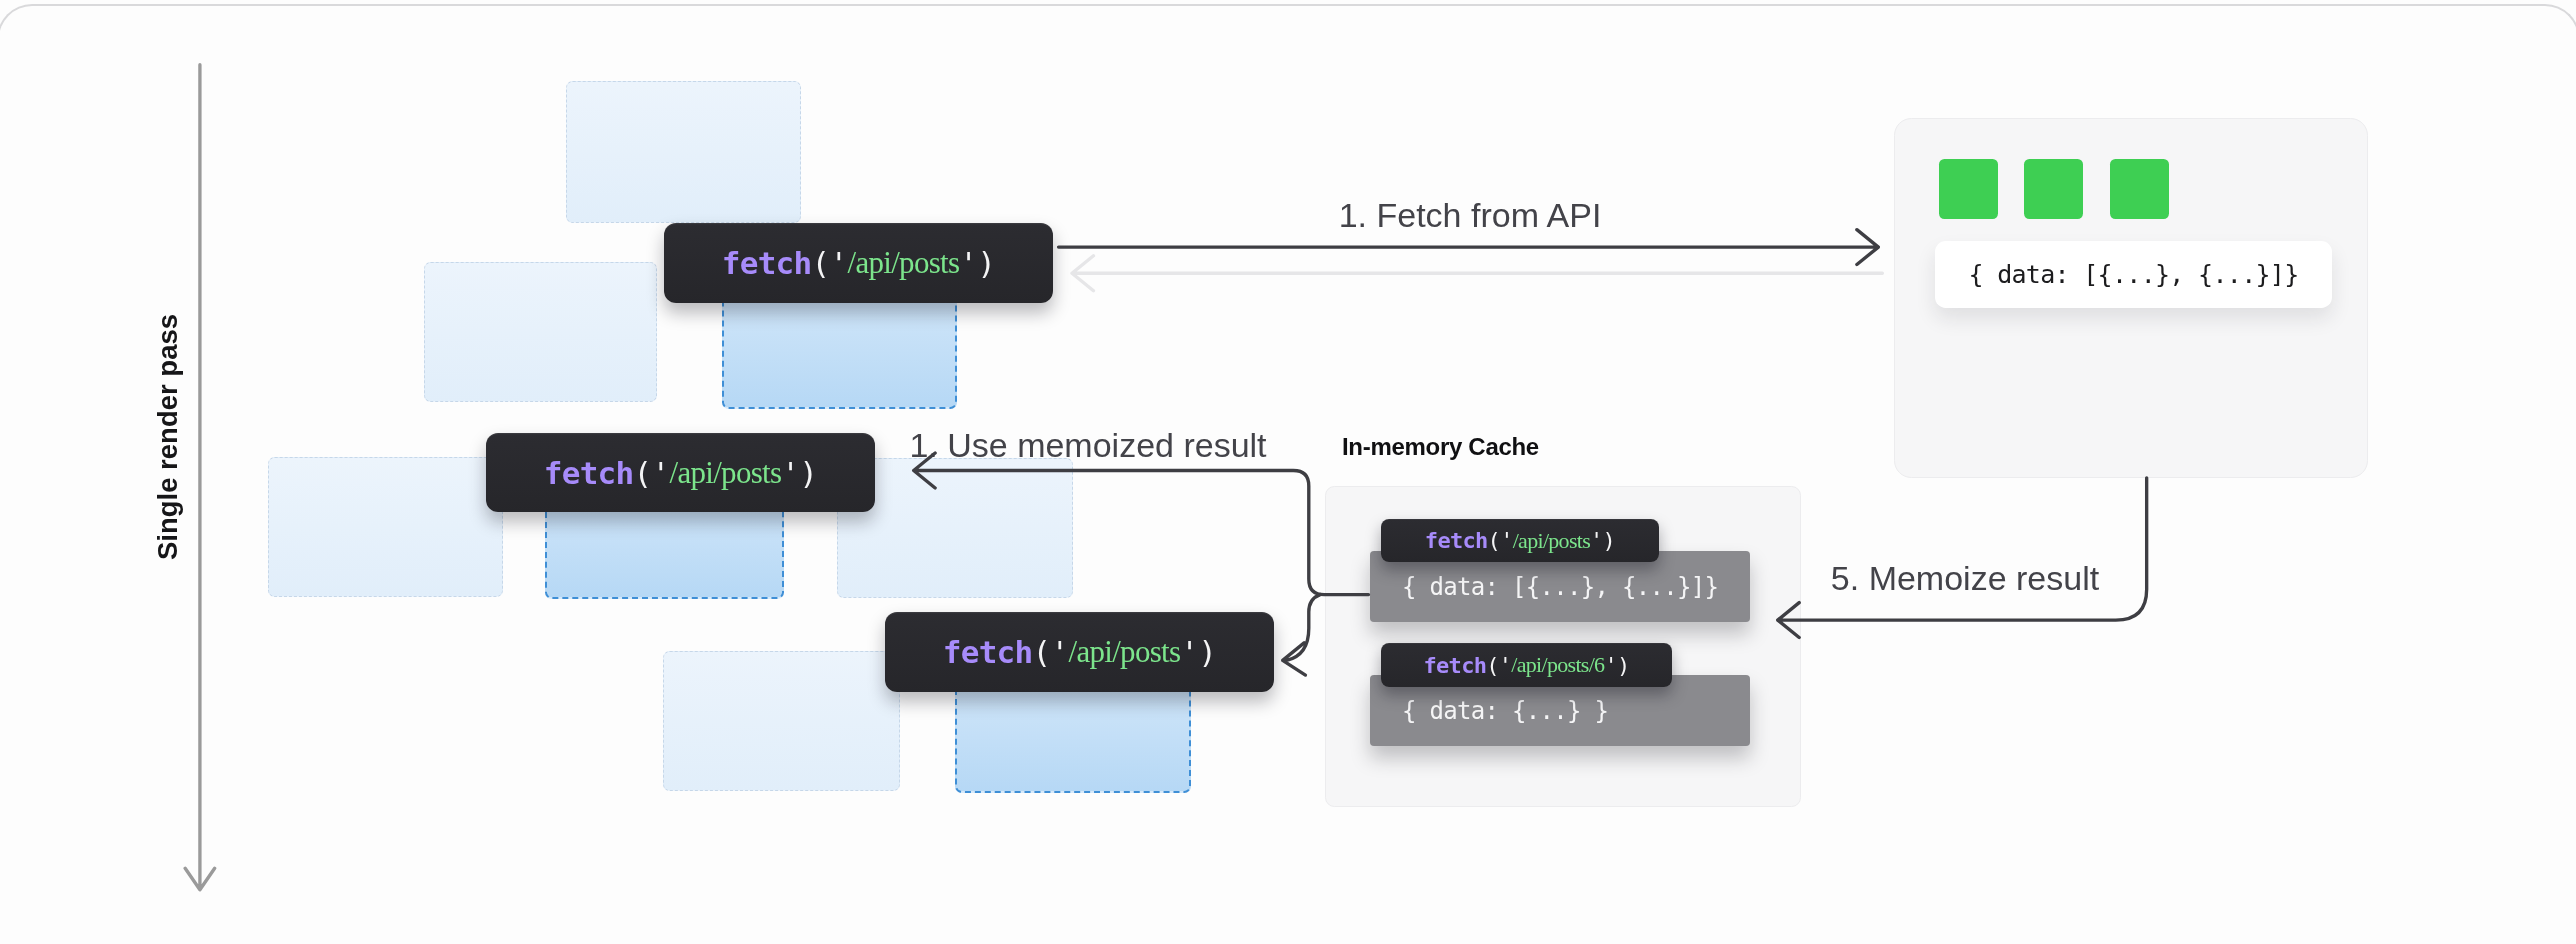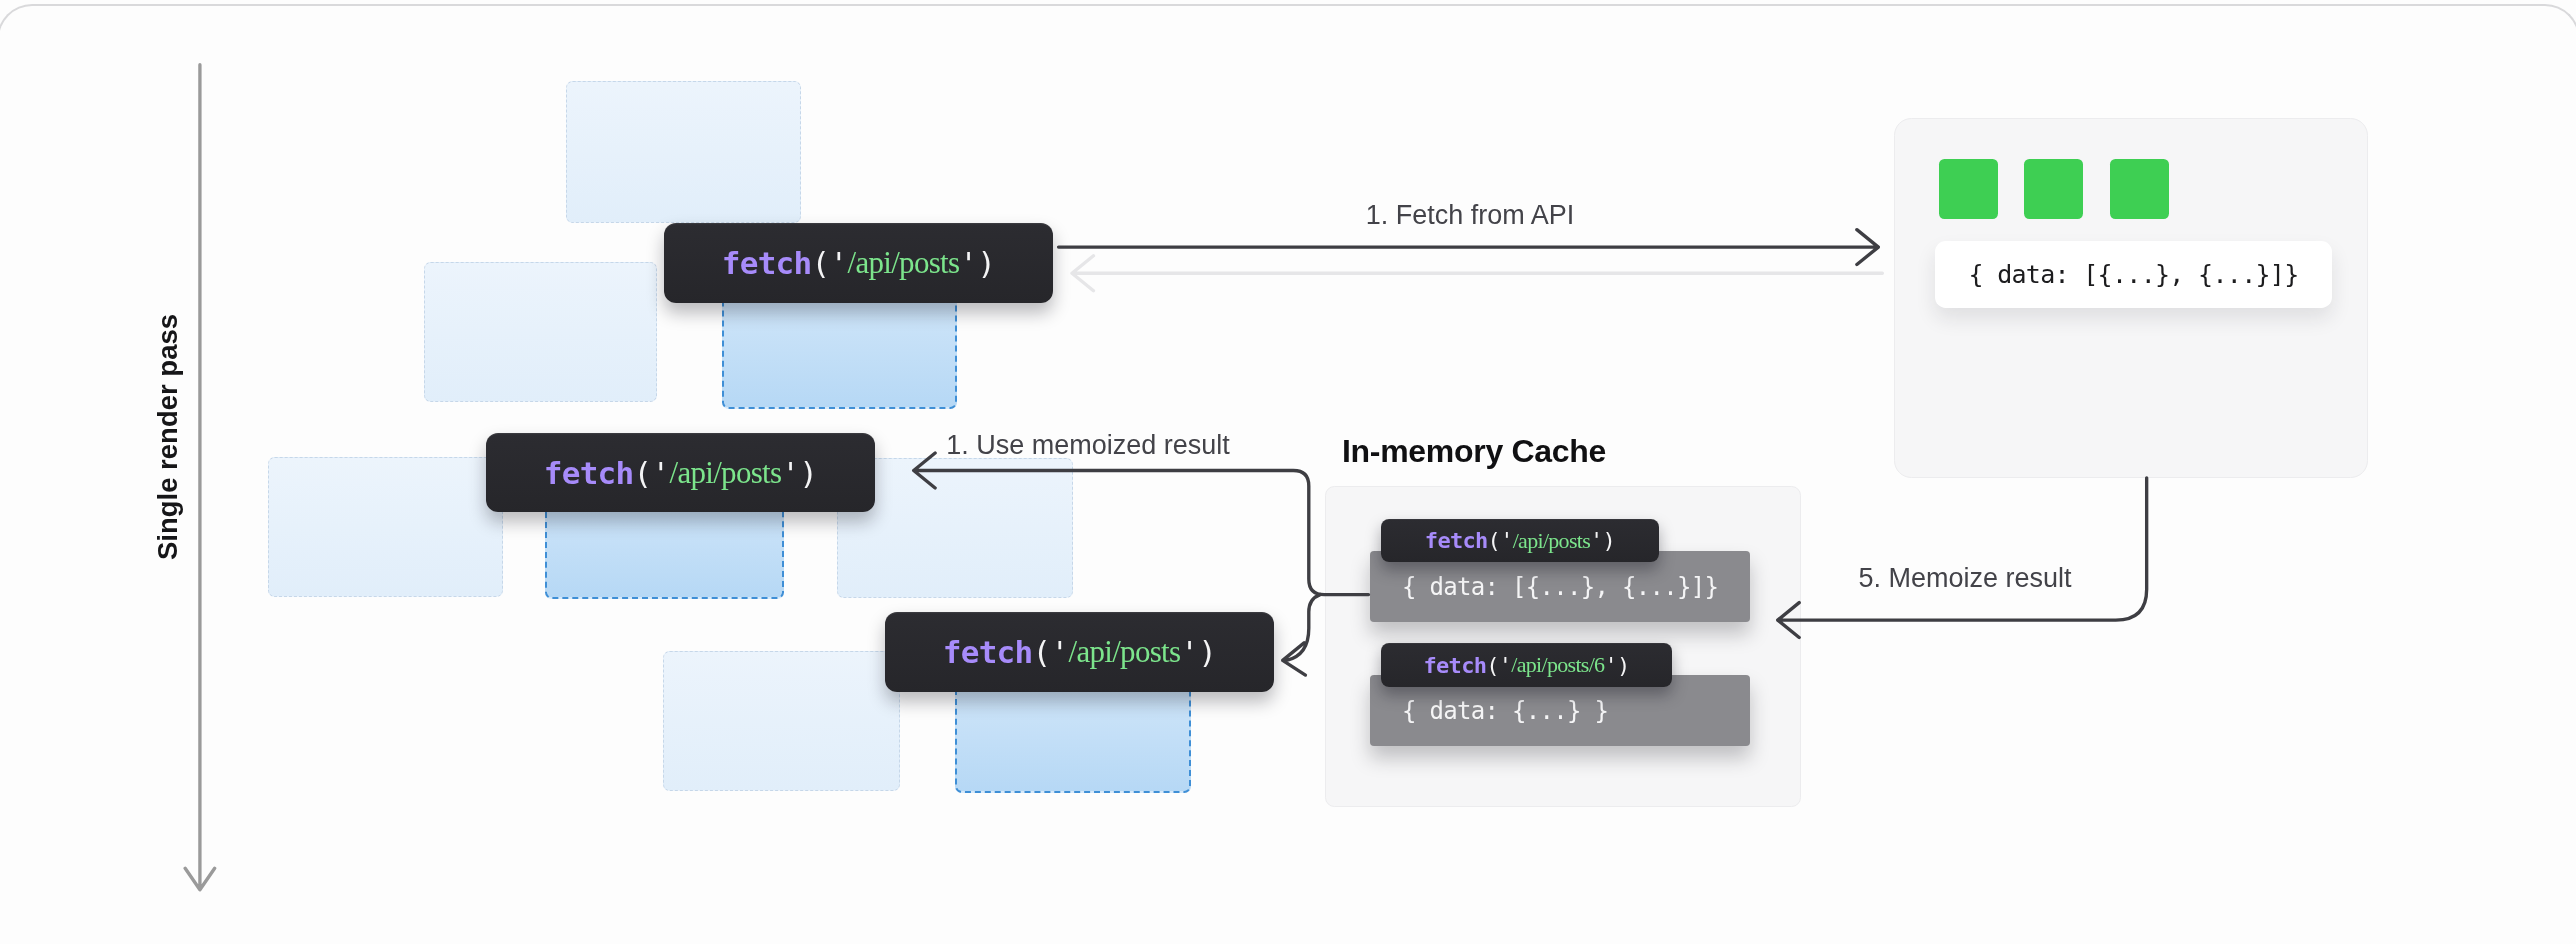--- a/index.html
+++ b/index.html
@@ -37,40 +37,40 @@
   }
   .code .fn{color:var(--code-fn);font-weight:bold;}
   .code .str{color:var(--code-str);font-family:Liberation Serif, serif;}
   .code .punct{color:var(--code-punct);}
   .code.big{font-size:31px;}
   .code.small{font-size:22px;border-radius:8px;letter-spacing:-0.7px;
     box-shadow:0 8px 14.8px rgba(15,15,25,.35), inset 0 0.7px 0 rgba(255,255,255,.07);}
   
   .step{
     position:absolute;transform:translate(-50%,-50%);
-    font-size:27px;font-weight:500;color:var(--label);white-space:nowrap;
+    font-size:34px;font-weight:500;color:var(--label);white-space:nowrap;
   }
   
   .api-panel{
     position:absolute;left:1894px;top:118px;width:472px;height:358px;
     background:var(--panel-bg);border:1.3px solid var(--panel-border);border-radius:17.4px;
   }
   .led{position:absolute;top:40px;width:59px;height:60px;border-radius:5.4px;background:var(--square-green);}
   .api-card{
     position:absolute;left:40px;top:122px;width:397px;height:67px;
     background:var(--card-bg);border-radius:10.7px;
     box-shadow:0 10.7px 20px rgba(30,30,40,.10);
     display:flex;align-items:center;justify-content:center;
     font-family:"DejaVu Sans Mono", monospace;font-size:25px;color:var(--card-text);
     white-space:pre;letter-spacing:-0.7px;
   }
   
   .cache-title{
     position:absolute;left:1342px;top:433px;
-    font-size:32px;font-weight:700;color:var(--cache-title);letter-spacing:-0.3px;
+    font-size:24px;font-weight:700;color:var(--cache-title);letter-spacing:-0.3px;
   }
   .cache-panel{
     position:absolute;left:1325px;top:486px;width:474px;height:319px;
     background:var(--panel-bg);border:1.3px solid var(--panel-border);border-radius:9.4px;
   }
   .entry-val{
     position:absolute;width:380px;height:71px;
     background:var(--entry-bg);border-radius:4px;
     box-shadow:0 12px 19px rgba(30,30,40,.25);
     display:flex;align-items:center;

